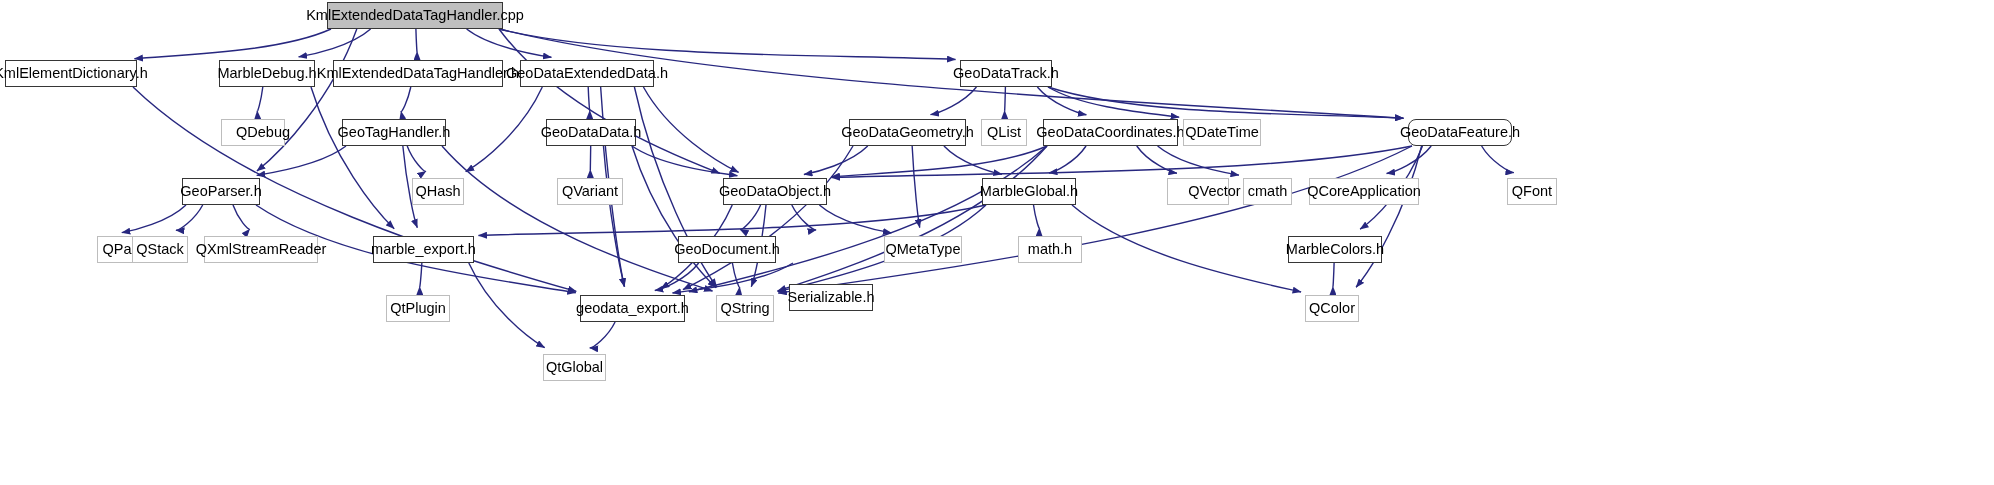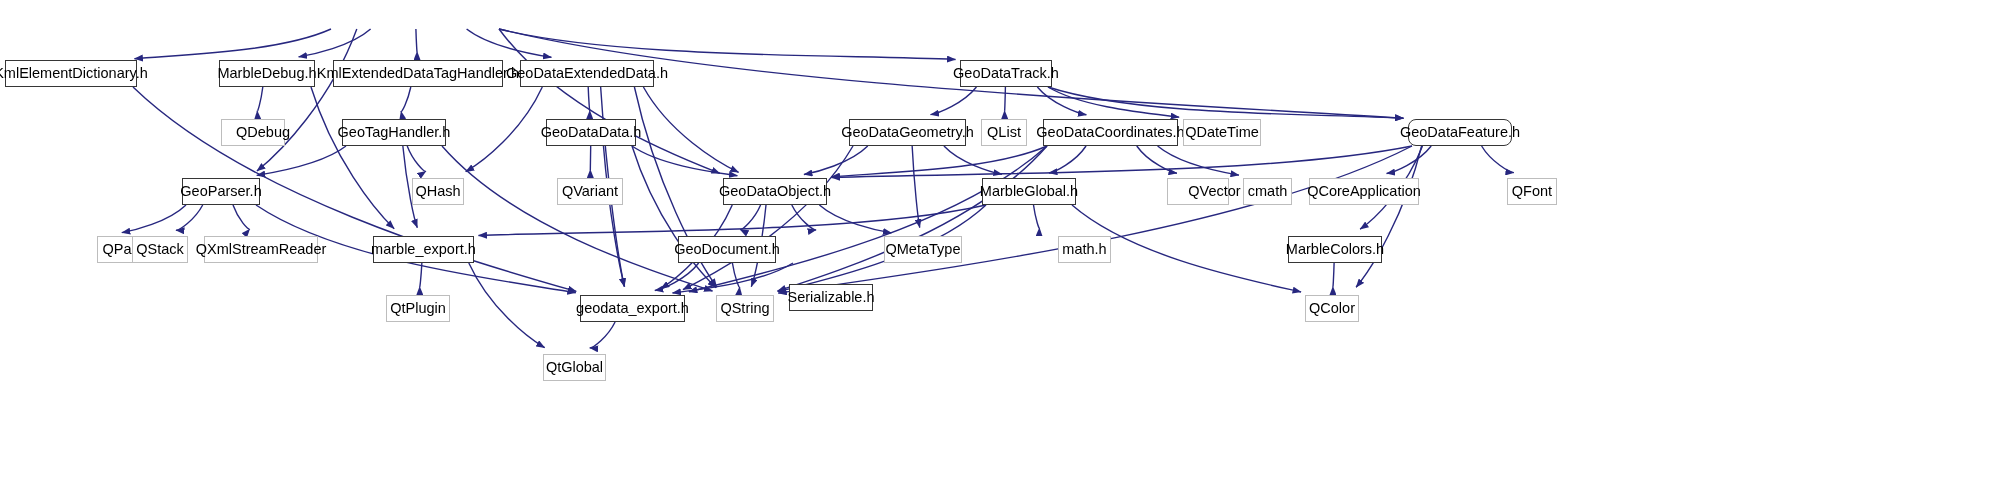--- a/index.html
+++ b/index.html
@@ -115,20 +115,21 @@
       <path d="M986,205 C857,233.95 614.48,230.42 478.48470183897876,235.49026016083656" fill="none" stroke="#27277f" stroke-width="1.4" marker-end="url(#arrowhead)"></path>
       <path d="M1412,146 C1264.75,175.4 987.9200000000001,172.24 831.487483059973,177.53888037704732" fill="none" stroke="#27277f" stroke-width="1.4" marker-end="url(#arrowhead)"></path>
       <path d="M1431.2,146 C1418.24,162.73280000000003 1393.8752,172.24 1386.5929569362243,173.53521176776277" fill="none" stroke="#27277f" stroke-width="1.4" marker-end="url(#arrowhead)"></path>
       <path d="M1481.6,146 C1491.32,162.14960000000002 1509.5936,172.24 1513.9170340404671,172.5983819263103" fill="none" stroke="#27277f" stroke-width="1.4" marker-end="url(#arrowhead)"></path>
       <path d="M1422.5,146 C1405.625,189.5375 1373.9,219.8 1360.1,229.2" fill="none" stroke="#27277f" stroke-width="1.4" marker-end="url(#arrowhead)"></path>
       <path d="M1412,146 C1251.5,228.05 949.76,268.18 778.2799276501922,293.07833454847565" fill="none" stroke="#27277f" stroke-width="1.4" marker-end="url(#arrowhead)"></path>
       <path d="M1421.6,146 C1404.32,216.1604 1371.8336,268.18 1356.0569523657744,287.28926645688097" fill="none" stroke="#27277f" stroke-width="1.4" marker-end="url(#arrowhead)"></path>
       <path d="M1334.1,263 C1333.695,277.4729 1332.9336,289.24 1332.909762135731,286.51087139297016" fill="none" stroke="#27277f" stroke-width="1.4" marker-end="url(#arrowhead)"></path>
       <path d="M1072,205 C1131.25,256.165 1242.6399999999999,278.8 1301.053671761471,291.982406998027" fill="none" stroke="#27277f" stroke-width="1.4" marker-end="url(#arrowhead)"></path>
     </svg>
+<div class="node root" style="left: 327px; top: 2px; width: 176px;">KmlExtendedDataTagHandler.cpp</div>
     <div class="node internal" style="left: 5px; top: 60px; width: 132px;">KmlElementDictionary.h</div>
     <div class="node internal" style="left: 219px; top: 60px; width: 96px;">MarbleDebug.h</div>
     <div class="node internal" style="left: 333px; top: 60px; width: 170px;">KmlExtendedDataTagHandler.h</div>
     <div class="node internal" style="left: 520px; top: 60px; width: 134px;">GeoDataExtendedData.h</div>
     <div class="node internal" style="left: 960px; top: 60px; width: 92px;">GeoDataTrack.h</div>
     <div class="node internal" style="left: 1408px; top: 119px; width: 104px; border-radius: 8px;">GeoDataFeature.h</div>
     <div class="node external" style="left: 221px; top: 119px; width: 64px; padding-left: 20px;">QDebug</div>
     <div class="node internal" style="left: 342px; top: 119px; width: 104px;">GeoTagHandler.h</div>
     <div class="node internal" style="left: 546px; top: 119px; width: 90px;">GeoDataData.h</div>
     <div class="node internal" style="left: 849px; top: 119px; width: 117px;">GeoDataGeometry.h</div>
@@ -144,20 +145,20 @@
     <div class="node external" style="left: 1243px; top: 178px; width: 49px;">cmath</div>
     <div class="node external" style="left: 1309px; top: 178px; width: 110px;">QCoreApplication</div>
     <div class="node external" style="left: 1507px; top: 178px; width: 50px;">QFont</div>
     <div class="node external" style="left: 70px; top: 236px; width: 48px; margin-left: 27px;">QPair</div>
     <div class="node external" style="left: 132px; top: 236px; width: 56px;">QStack</div>
     <div class="node external" style="left: 204px; top: 236px; width: 114px;">QXmlStreamReader</div>
     <div class="node internal" style="left: 373px; top: 236px; width: 101px;">marble_export.h</div>
     <div class="node internal" style="left: 678px; top: 236px; width: 98px;">GeoDocument.h</div>
     <div class="node internal" style="left: 789px; top: 236px; width: 84px; margin-top: 48px;">Serializable.h</div>
     <div class="node external" style="left: 884px; top: 236px; width: 78px;">QMetaType</div>
-    <div class="node external" style="left: 1018px; top: 236px; width: 53px; margin-left: 40px;">math.h</div>
+    <div class="node external" style="left: 1018px; top: 236px; width: 64px;">math.h</div>
     <div class="node internal" style="left: 1288px; top: 236px; width: 94px;">MarbleColors.h</div>
     <div class="node external" style="left: 386px; top: 295px; width: 64px;">QtPlugin</div>
     <div class="node internal" style="left: 580px; top: 295px; width: 105px;">geodata_export.h</div>
     <div class="node external" style="left: 716px; top: 295px; width: 58px;">QString</div>
     <div class="node external" style="left: 1305px; top: 295px; width: 54px;">QColor</div>
     <div class="node external" style="left: 543px; top: 354px; width: 63px;">QtGlobal</div>
   </div>
 
 </body></html>

